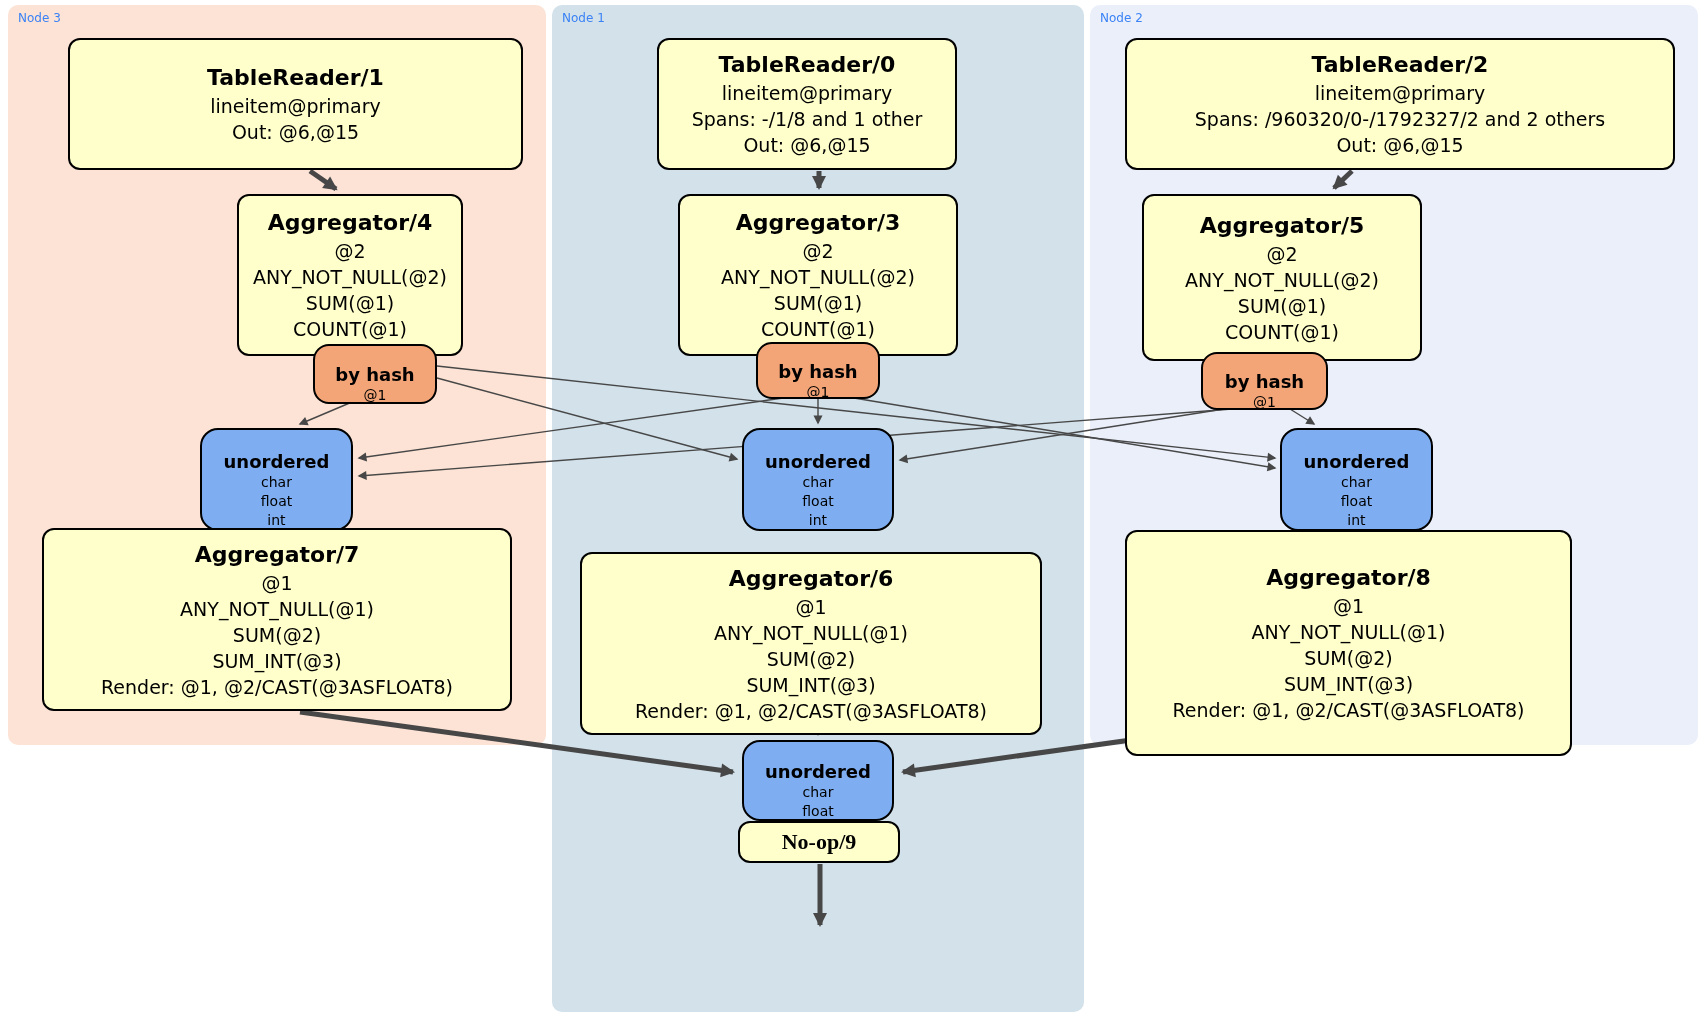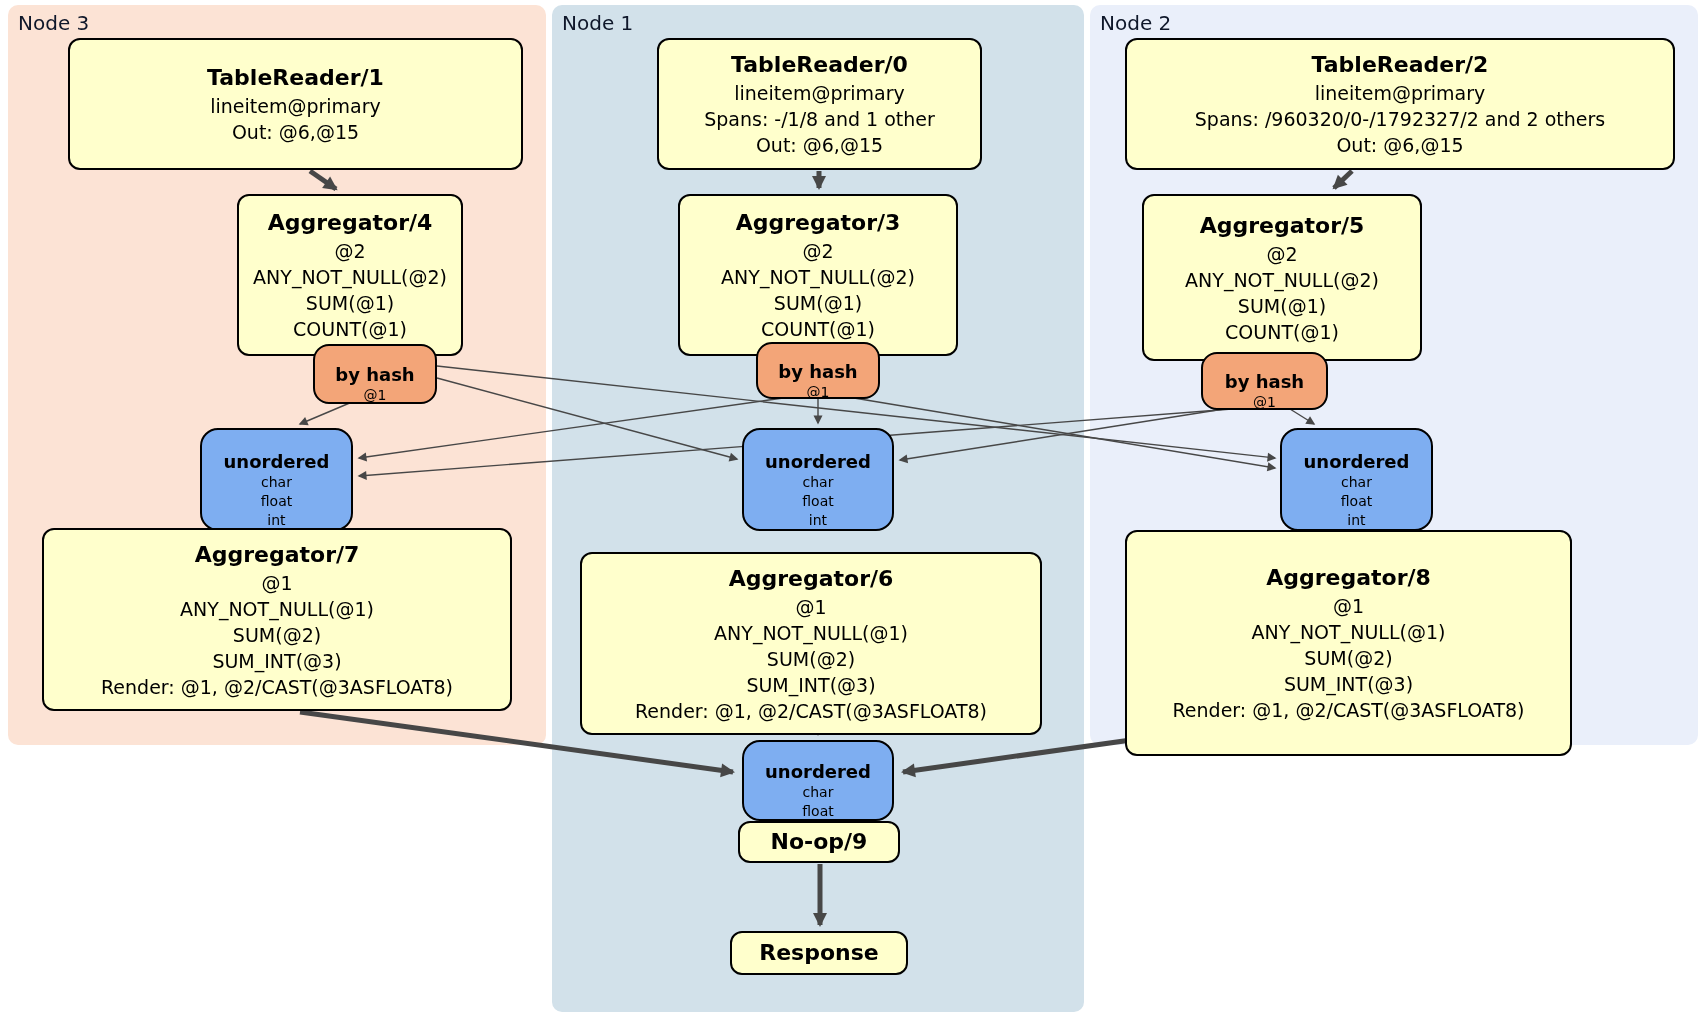--- a/index.html
+++ b/index.html
@@ -1,21 +1,21 @@
 <!DOCTYPE html>
 <html><head>
 <meta charset="utf-8">
 <style>
   html,body{margin:0;padding:0;background:#ffffff;}
   #canvas{
     position:relative;width:1706px;height:1016px;overflow:hidden;
     font-family:"DejaVu Sans","Liberation Sans",sans-serif;color:#000;
   }
   .panel{position:absolute;border-radius:10px;}
-  .panel-label{position:absolute;font-size:20px;color:#0f172a;}
+  .panel-label{position:absolute;font-size:12px;color:#3b82f6;}
   #panel-node3{left:8px;top:5px;width:538px;height:740px;background:#fce3d5;}
   #panel-node1{left:552px;top:5px;width:532px;height:1007px;background:#d2e1ea;}
   #panel-node2{left:1090px;top:5px;width:608px;height:740px;background:#eaeffa;}
   #label-node3{left:18px;top:11px;}
   #label-node1{left:562px;top:11px;}
   #label-node2{left:1100px;top:11px;}
 
   svg.edges{position:absolute;left:0;top:0;z-index:5;}
   .edge-thick{stroke:#474747;stroke-width:5;fill:none;}
   .edge-thin{stroke:#474747;stroke-width:1.4;fill:none;}
@@ -28,29 +28,29 @@
   .box{background:#ffffcc;border-radius:12px;}
   .box .title{font-weight:bold;font-size:22px;line-height:30px;}
   .box .row{font-size:19px;line-height:26px;white-space:nowrap;}
   .router{background:#f3a578;border-radius:16px;}
   .sync{background:#7eaef1;border-radius:18px;}
   .mini-title{font-weight:bold;font-size:18px;line-height:22px;margin-top:21px;}
   .mini-row{font-size:14px;line-height:19px;}
 
   
   #box-tr1{left:68px;top:38px;width:455px;height:132px;}
-  #box-tr0{left:657px;top:38px;width:325px;height:132px;}
+  #box-tr0{left:657px;top:38px;width:300px;height:132px;}
   #box-tr2{left:1125px;top:38px;width:550px;height:132px;}
   #box-agg4{left:237px;top:194px;width:226px;height:162px;}
   #box-agg3{left:678px;top:194px;width:280px;height:162px;}
   #box-agg5{left:1125px;top:194px;width:280px;height:167px;margin-left:17px;}
   #box-agg7{left:42px;top:528px;width:470px;height:183px;}
   #box-agg6{left:580px;top:552px;width:462px;height:183px;}
   #box-agg8{left:1125px;top:530px;width:447px;height:226px;}
-  #box-noop{left:738px;top:821px;width:162px;height:42px;}
+  #box-noop{left:738px;top:821px;width:162px;height:42px;font-family:Liberation Serif, serif;}
   #box-response{left:730px;top:931px;width:178px;height:44px;}
 
   
   #router-r3{left:313px;top:344px;width:124px;height:60px;}
   #router-r1{left:756px;top:342px;width:124px;height:57px;}
   #router-r2{left:1201px;top:352px;width:127px;height:58px;}
 
   
   #sync-s3{left:200px;top:428px;width:153px;height:103px;}
   #sync-s1{left:742px;top:428px;width:152px;height:103px;}
@@ -196,17 +196,14 @@
   </div>
 
   <div class="sync" id="sync-final">
     <div class="mini-title">unordered</div>
     <div class="mini-row">char</div>
     <div class="mini-row">float</div>
   </div>
   <div class="box" id="box-noop">
     <div class="title">No-op/9</div>
   </div>
-  <div class="box" id="box-response">
-    <div class="title">Response</div>
-  </div>
 
 </div>
 
 </body></html>

